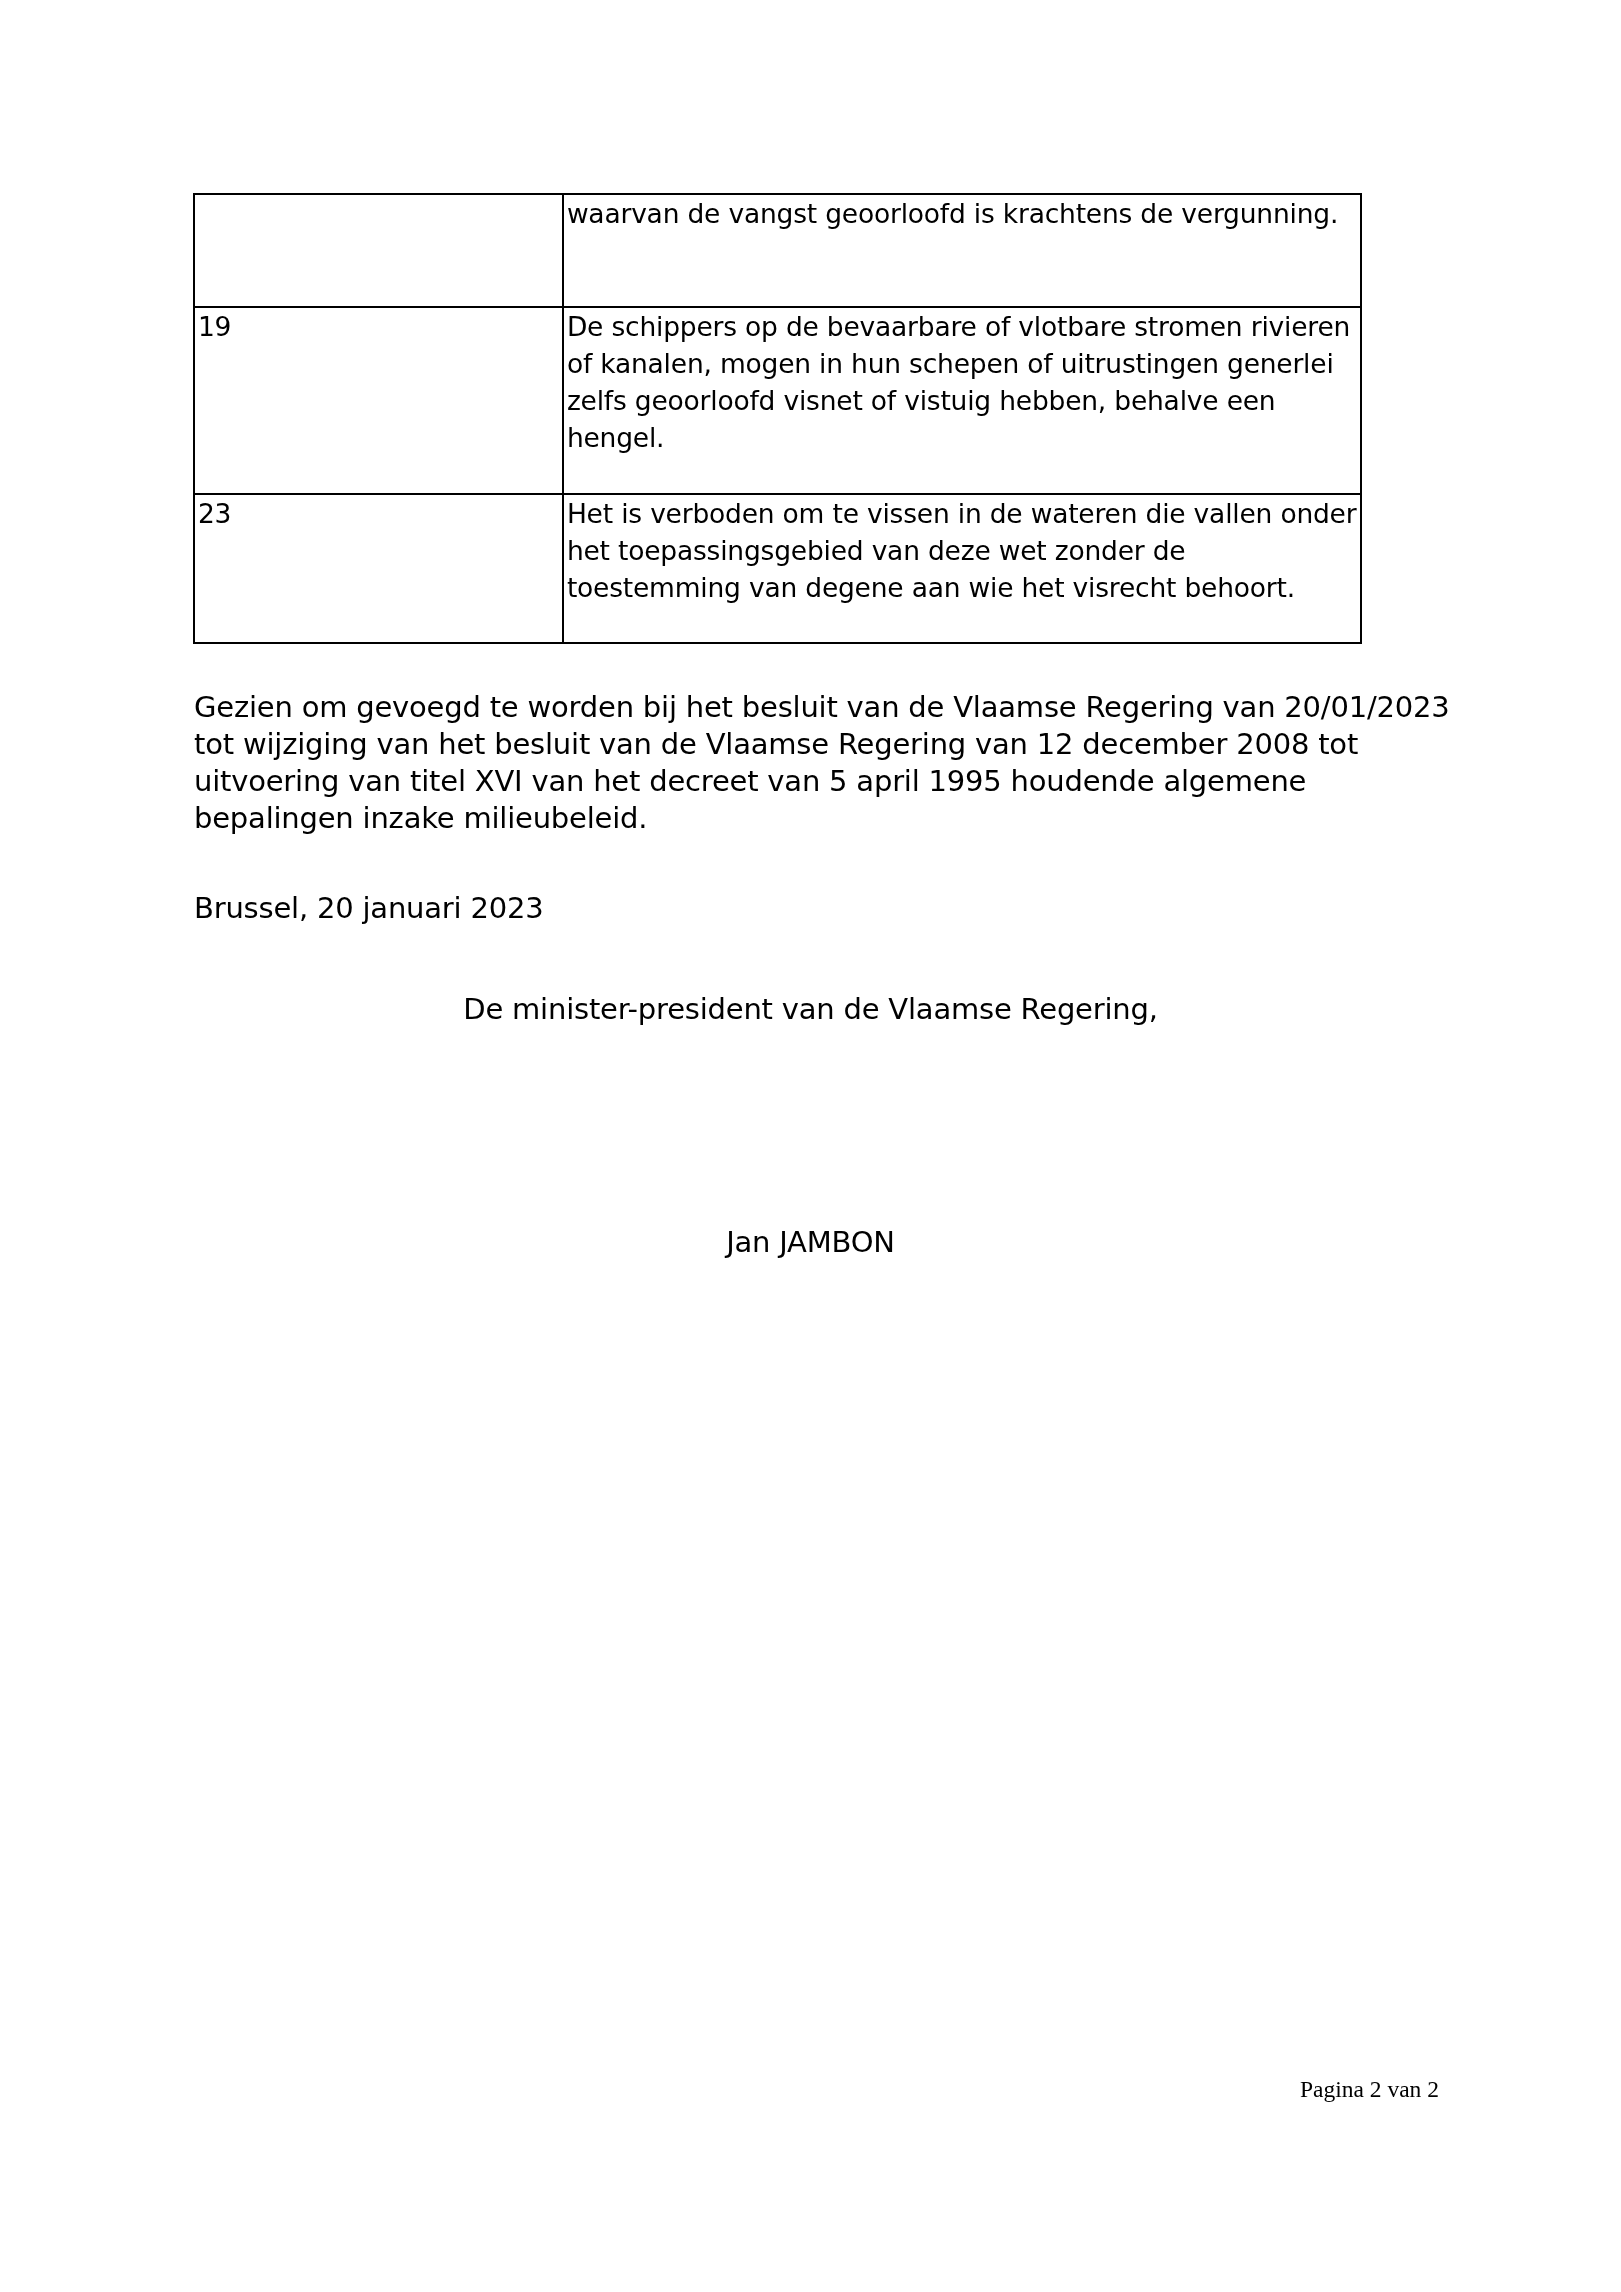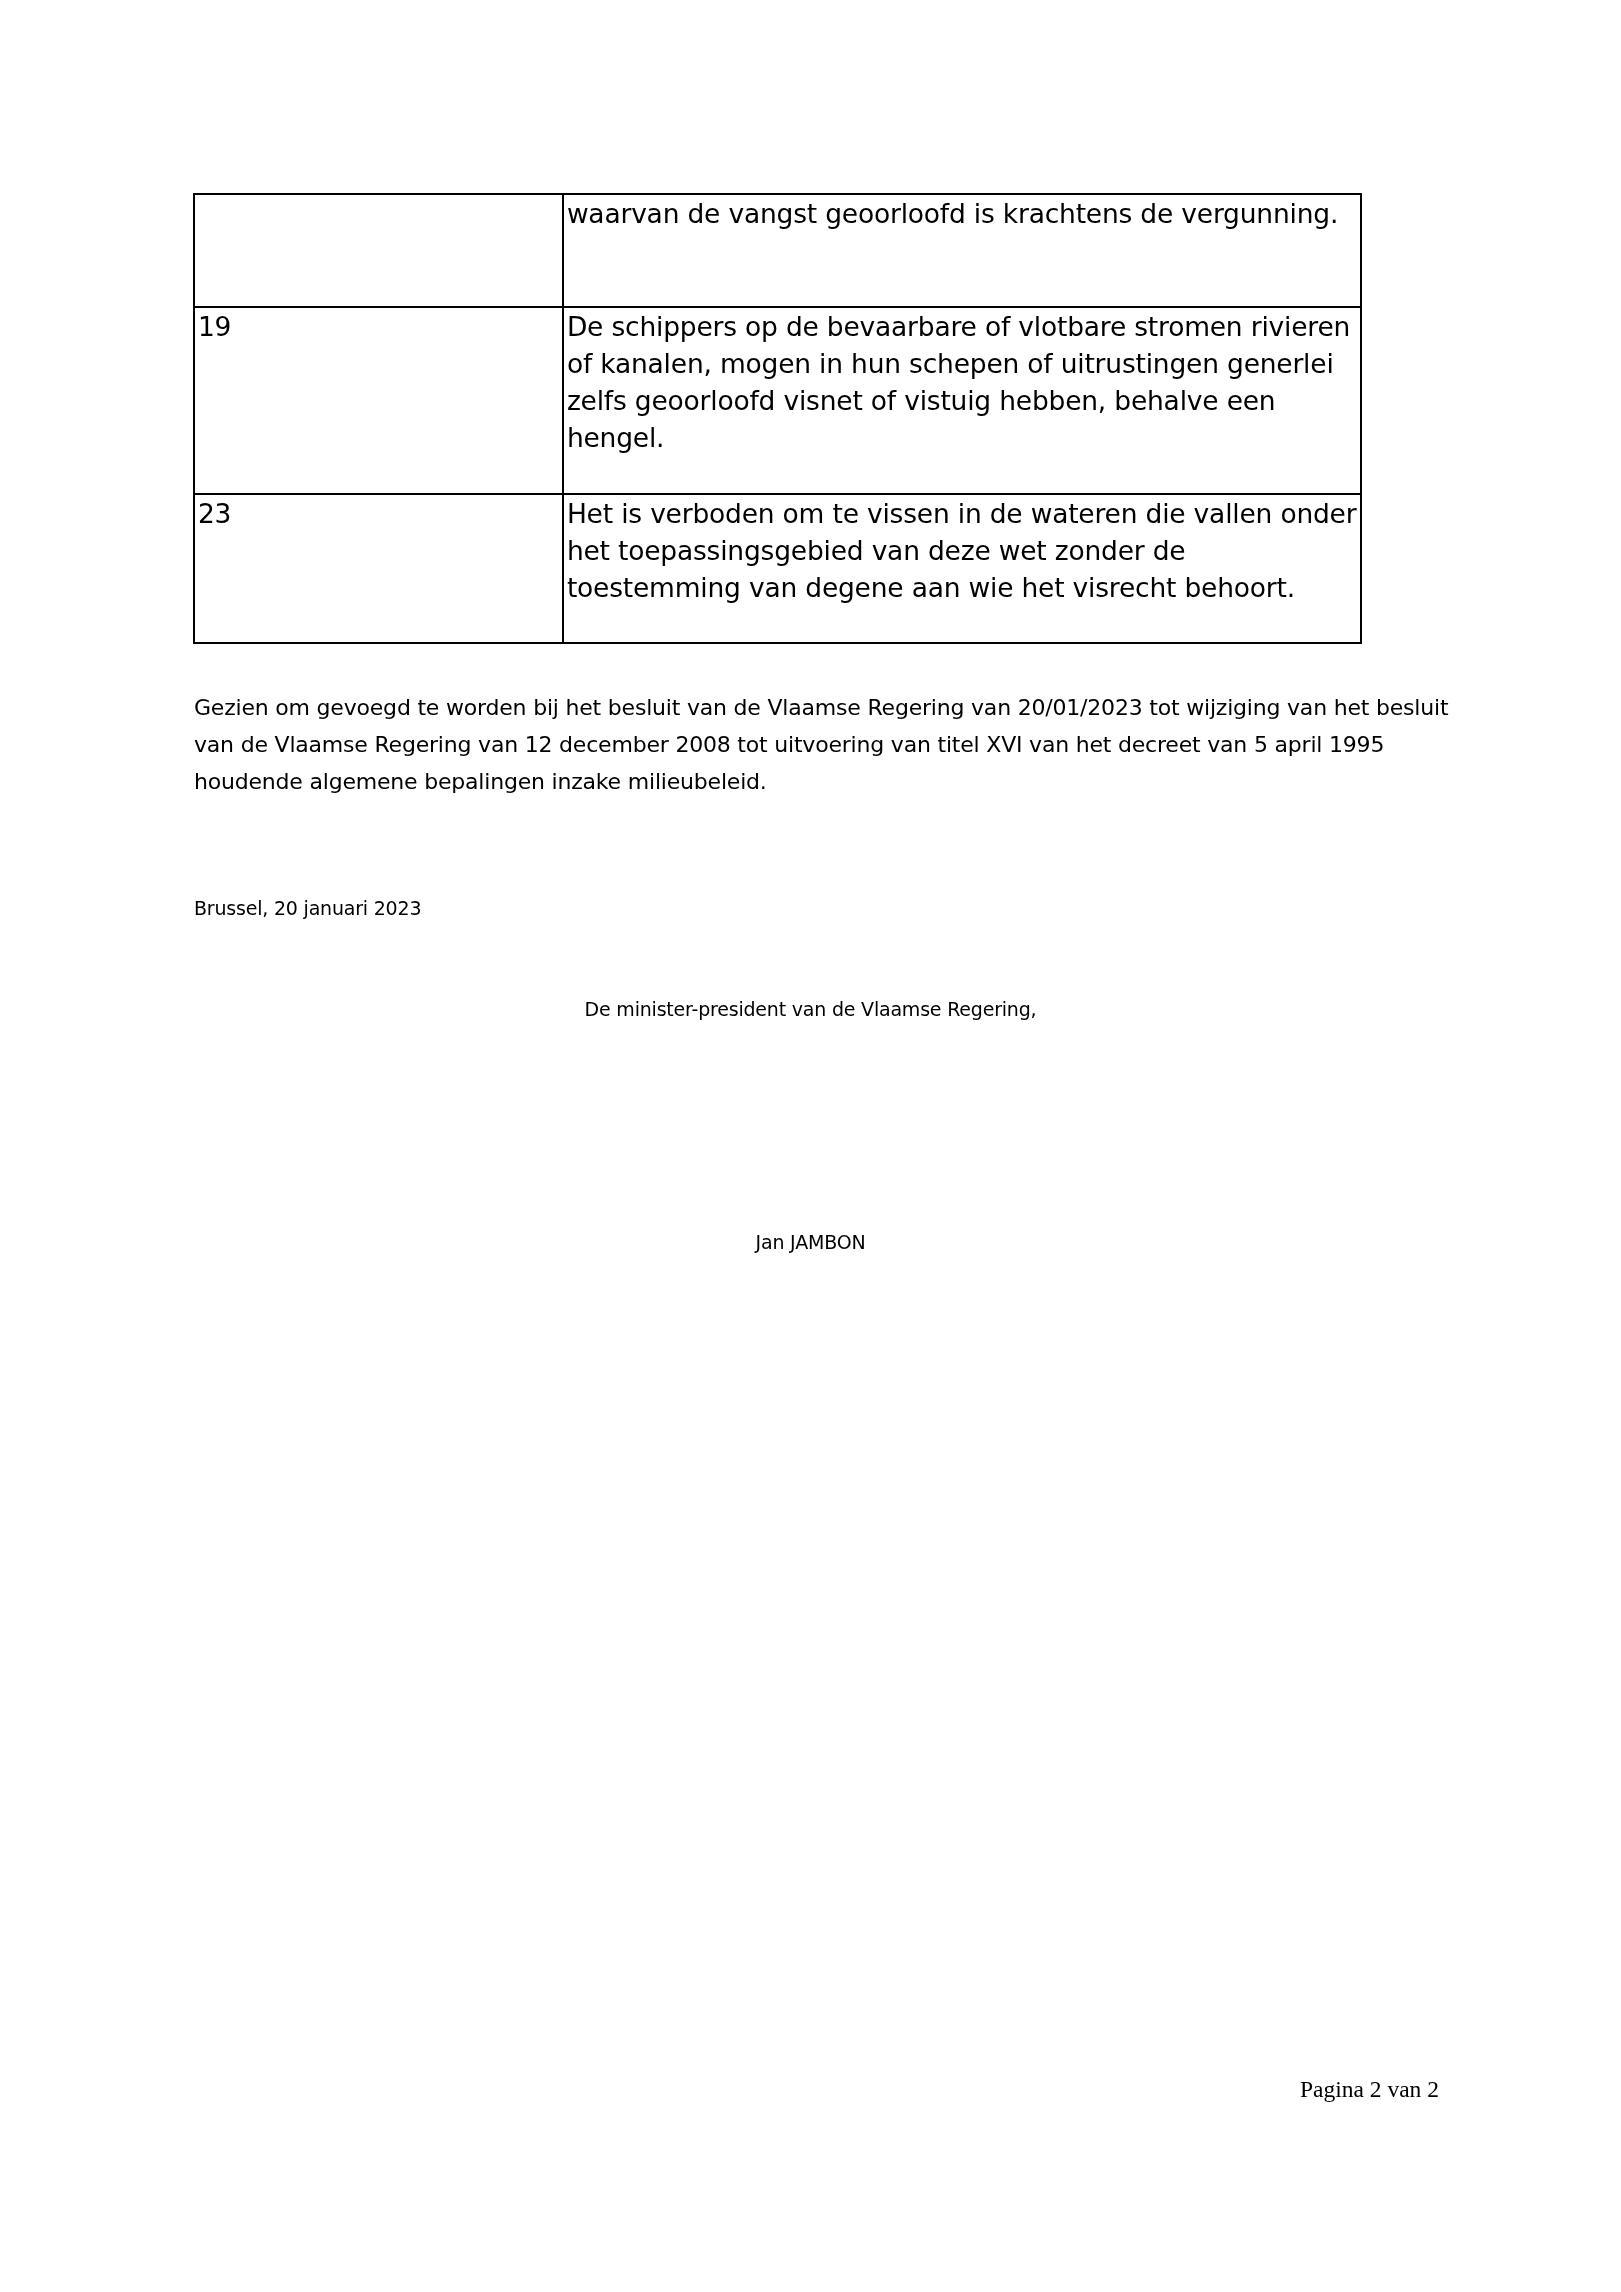--- a/index.html
+++ b/index.html
@@ -9,22 +9,22 @@
   table.rules { position: absolute; left: 193px; top: 193px; width: 1166px;
                 border-collapse: collapse; table-layout: fixed; }
   table.rules td { border: 2.9px solid #000; vertical-align: top; padding: 0 0 0 2.9px;
                    font-size: 26.5px; line-height: 37px; letter-spacing: -0.2px; }
   table.rules col.c1 { width: 369px; }
   table.rules col.c2 { width: 798px; }
   tr.r1 td { height: 111px; }
   tr.r2 td { height: 185px; }
   tr.r3 td { height: 147px; }
   .para { position: absolute; left: 194px; top: 689px; width: 1264px;
-          font-size: 22px; line-height: 37px; letter-spacing: -0.2px; margin: 0; }
-  .line { position: absolute; font-size: 19px; line-height: 37px; white-space: nowrap; letter-spacing: -0.2px; }
+          font-size: 29px; line-height: 37px; letter-spacing: -0.2px; margin: 0; }
+  .line { position: absolute; font-size: 29px; line-height: 37px; white-space: nowrap; letter-spacing: -0.2px; }
   .center { left: 0; width: 1621px; text-align: center; }
   .footer { position: absolute; left: 1176px; width: 263px; top: 2075px; text-align: right;
             font-size: 23.5px; line-height: 29px; white-space: nowrap; font-family: Liberation Serif, serif; }
 </style>
 </head>
 <body>
 
 <div class="page">
 
   <table class="rules">

